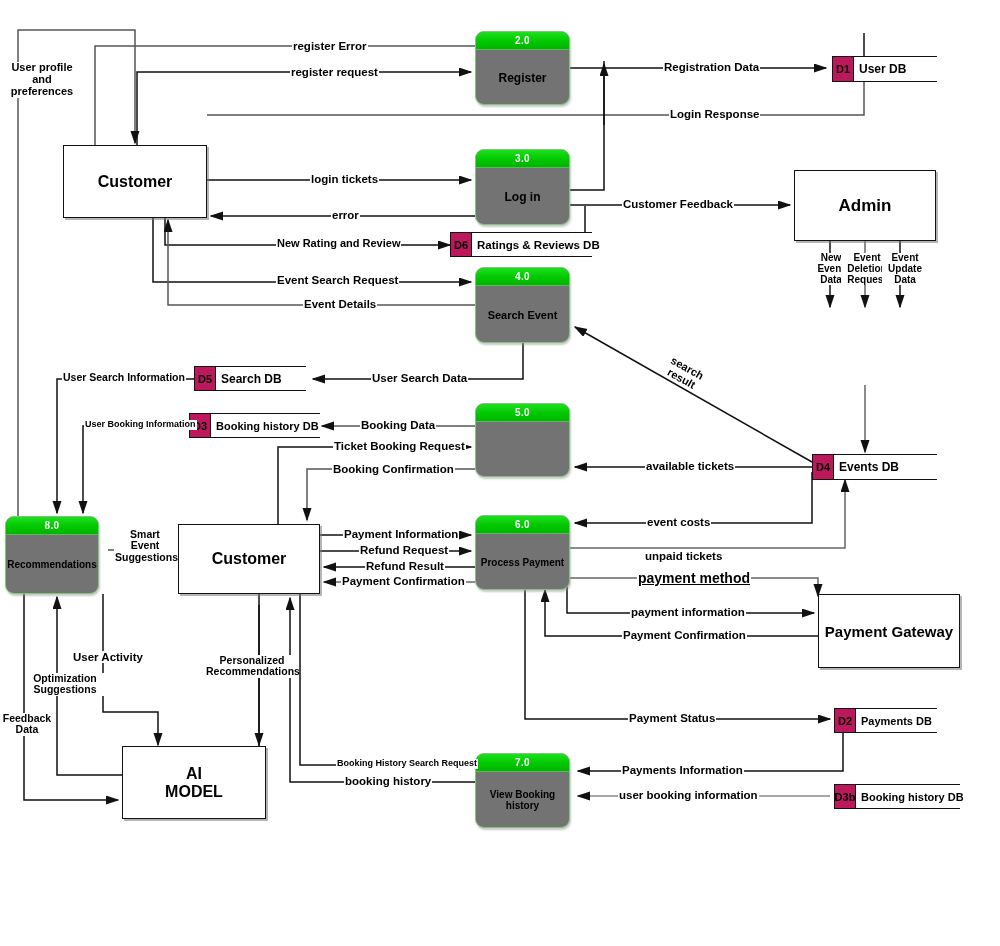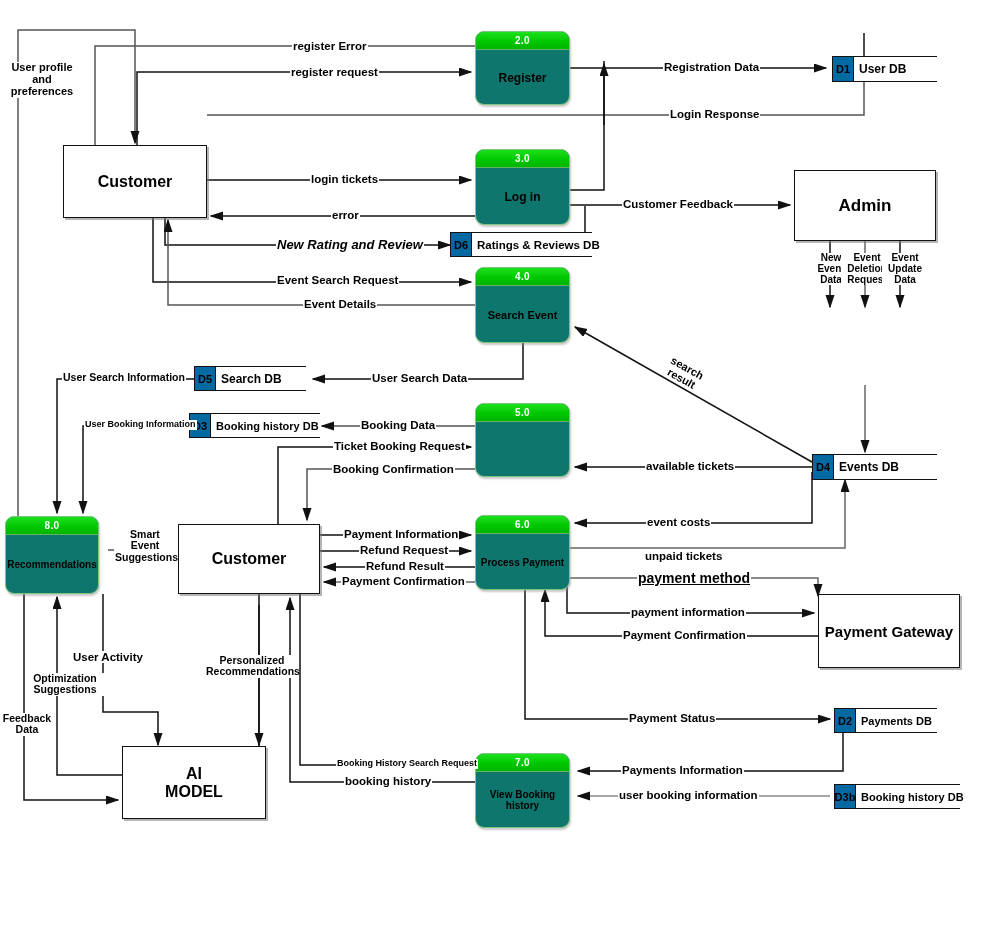--- a/index.html
+++ b/index.html
@@ -11,21 +11,21 @@
   
   .entity{
     position:absolute;background:#ffffff;border:1.6px solid #111;
     box-shadow:2px 2px 0 rgba(120,120,120,.55);
     display:flex;align-items:center;justify-content:center;text-align:center;
     font-weight:bold;color:#000;box-sizing:border-box;z-index:3;
   }
 
   
   .process{
-    position:absolute;background:#0f766e;border:1.2px solid #7ec57e;border-radius:9px;
+    position:absolute;background:#737373;border:1.2px solid #7ec57e;border-radius:9px;
     box-shadow:1px 2px 2px rgba(150,150,150,.5);
     box-sizing:border-box;overflow:hidden;z-index:3;
   }
   .process .pnum{
     height:17px;line-height:17px;text-align:center;color:#ffffff;
     font-size:10px;font-weight:bold;
     background:linear-gradient(180deg,#1ee01e 0%,#00c800 55%,#00b400 100%);
     border-bottom:1px solid #5fb85f;letter-spacing:.3px;
   }
   .process .pname{
@@ -36,21 +36,21 @@
 
   
   .store{position:absolute;z-index:3;box-sizing:border-box;}
   .store .sbar{
     position:absolute;left:0;top:0;width:100%;height:100%;
     border-top:1.6px solid #111;border-bottom:1.6px solid #111;background:#fff;
     box-sizing:border-box;
   }
   .store .sid{
     position:absolute;left:0;top:0;width:22px;height:100%;
-    background:#0369a1;border:1.6px solid #111;box-sizing:border-box;
+    background:#be185d;border:1.6px solid #111;box-sizing:border-box;
     display:flex;align-items:center;justify-content:center;
     font-size:11px;font-weight:bold;color:#000;
   }
   .store .sname{
     position:absolute;left:27px;top:0;height:100%;
     display:flex;align-items:center;font-weight:bold;color:#000;white-space:nowrap;
   }
 
   
   .flab{
@@ -271,21 +271,21 @@
 preferences</div>
 
   <div class="flab" style="left:292px;top:40px;font-size:11.5px;">register Error</div>
   <div class="flab" style="left:290px;top:66px;font-size:11.5px;">register request</div>
   <div class="flab" style="left:663px;top:61px;font-size:11.5px;">Registration Data</div>
   <div class="flab" style="left:669px;top:108px;font-size:11.5px;">Login Response</div>
 
   <div class="flab" style="left:310px;top:173px;font-size:11.5px;">login tickets</div>
   <div class="flab" style="left:331px;top:209px;font-size:11.5px;">error</div>
   <div class="flab" style="left:622px;top:198px;font-size:11.5px;">Customer Feedback</div>
-  <div class="flab" style="left:276px;top:238px;font-size:13px;font-style:italic;">New Rating and Review</div>
+  <div class="flab" style="left:276px;top:238px;font-size:11px;">New Rating and Review</div>
 
   <div class="flab" style="left:276px;top:274px;font-size:11.5px;">Event Search Request</div>
   <div class="flab" style="left:303px;top:298px;font-size:11.5px;">Event Details</div>
 
   <div class="flab multi" style="left:807px;top:253px;width:46px;font-size:10px;white-space:pre-line;">New
 Event
 Data</div>
   <div class="flab multi" style="left:841px;top:253px;width:50px;font-size:10px;white-space:pre-line;">Event
 Deletion
 Request</div>

